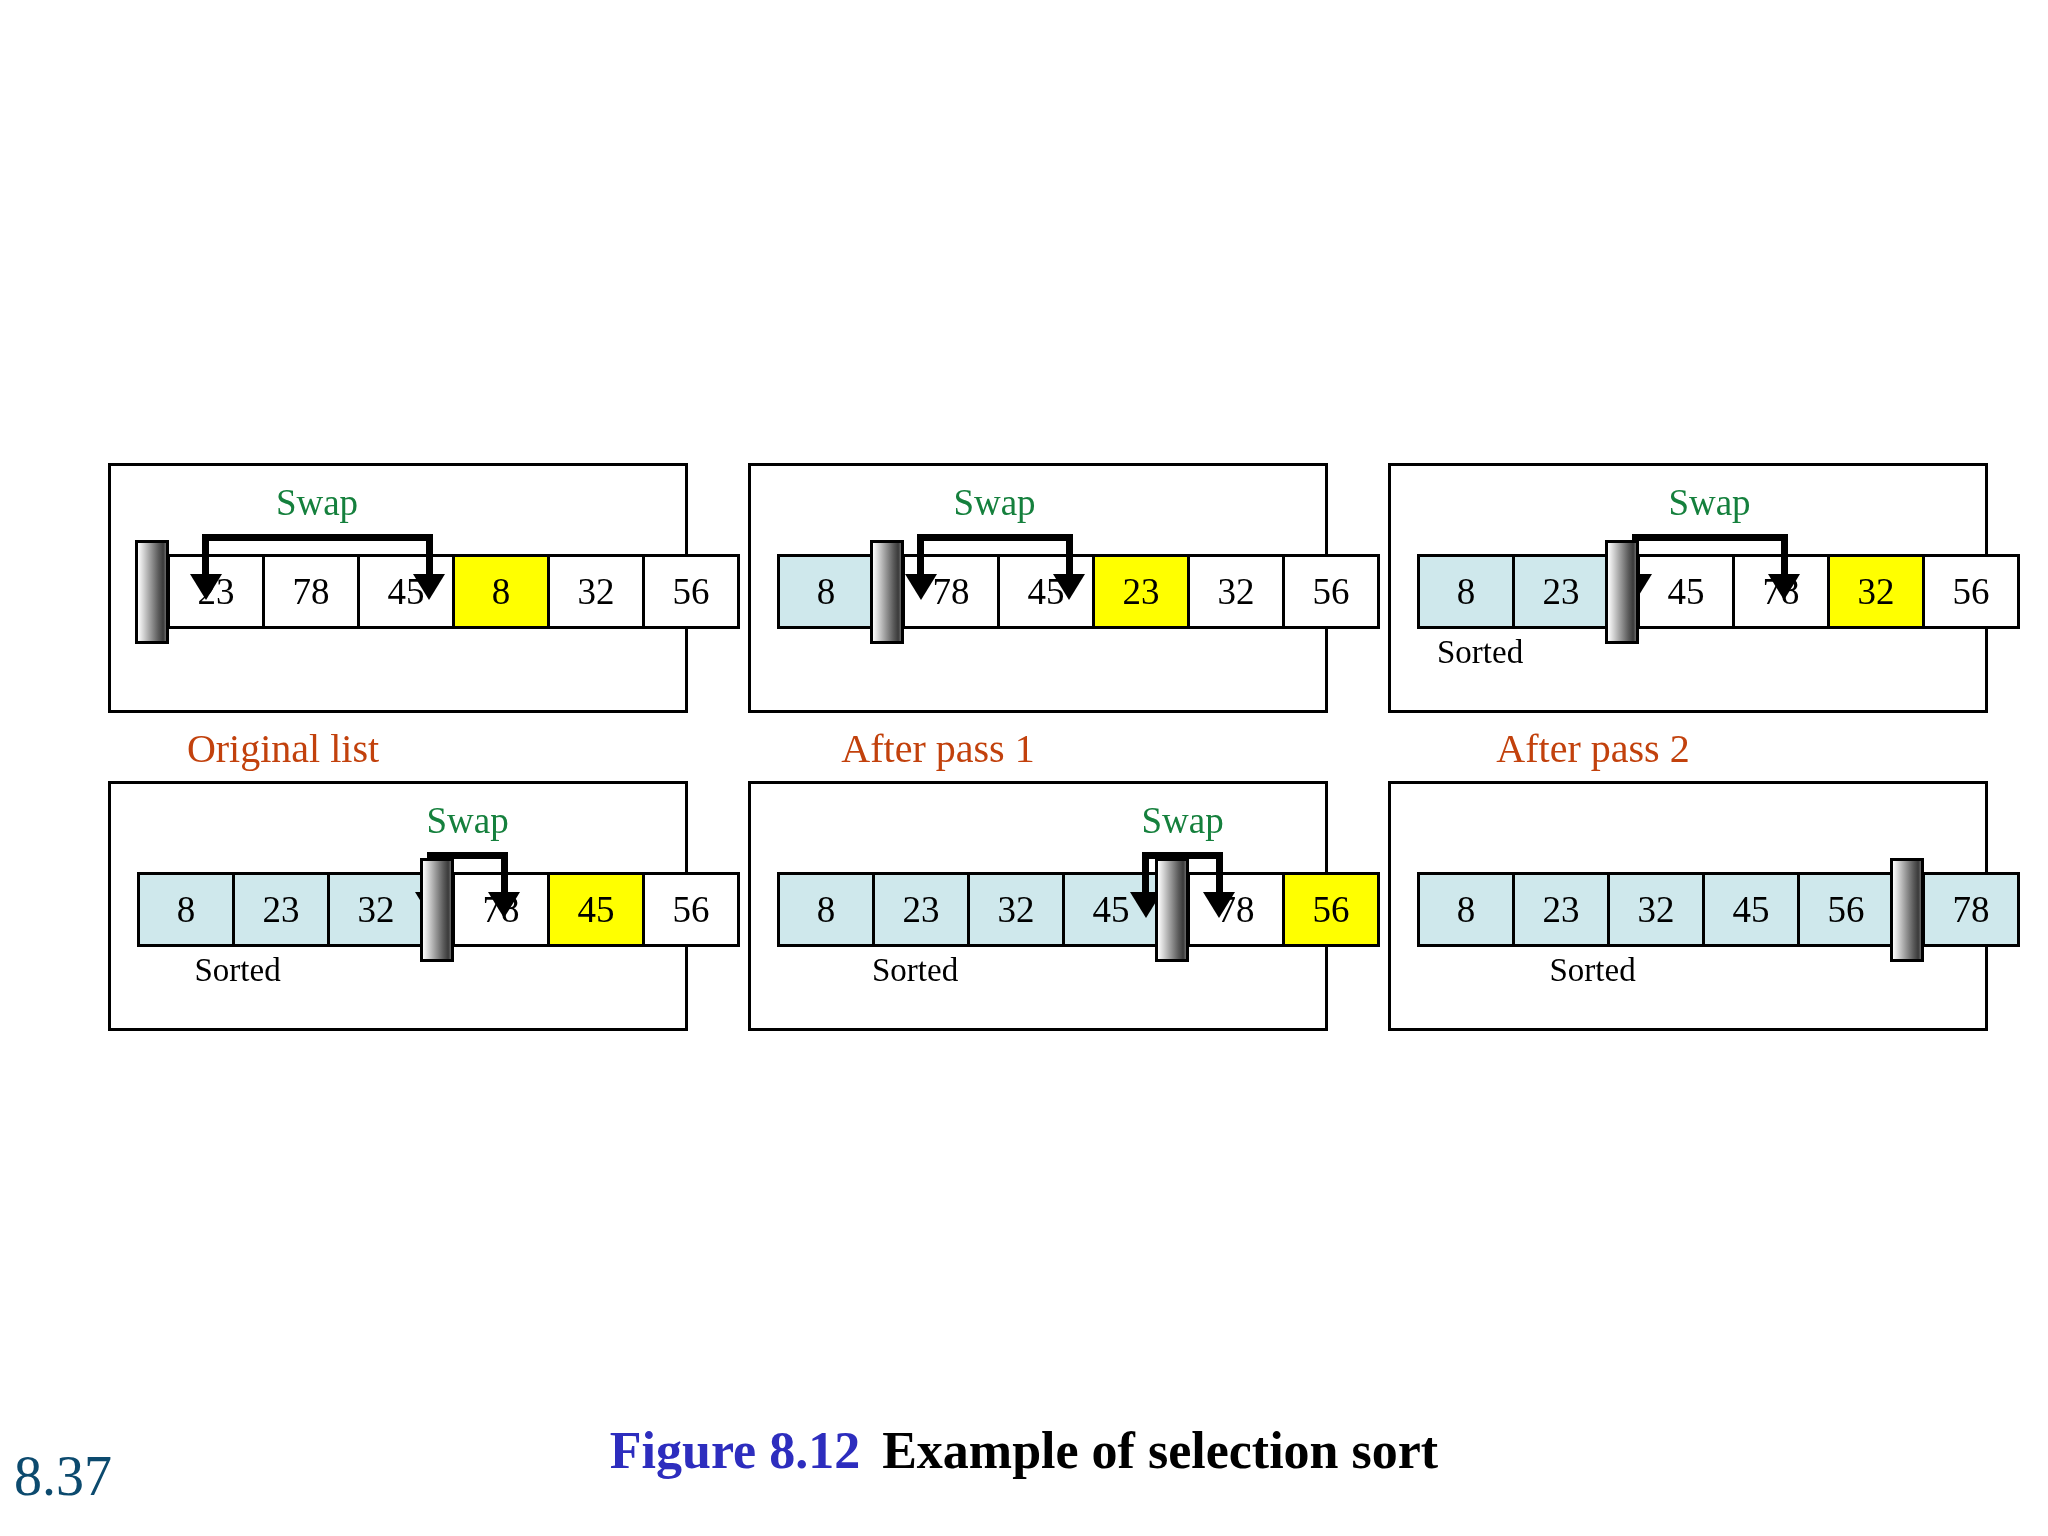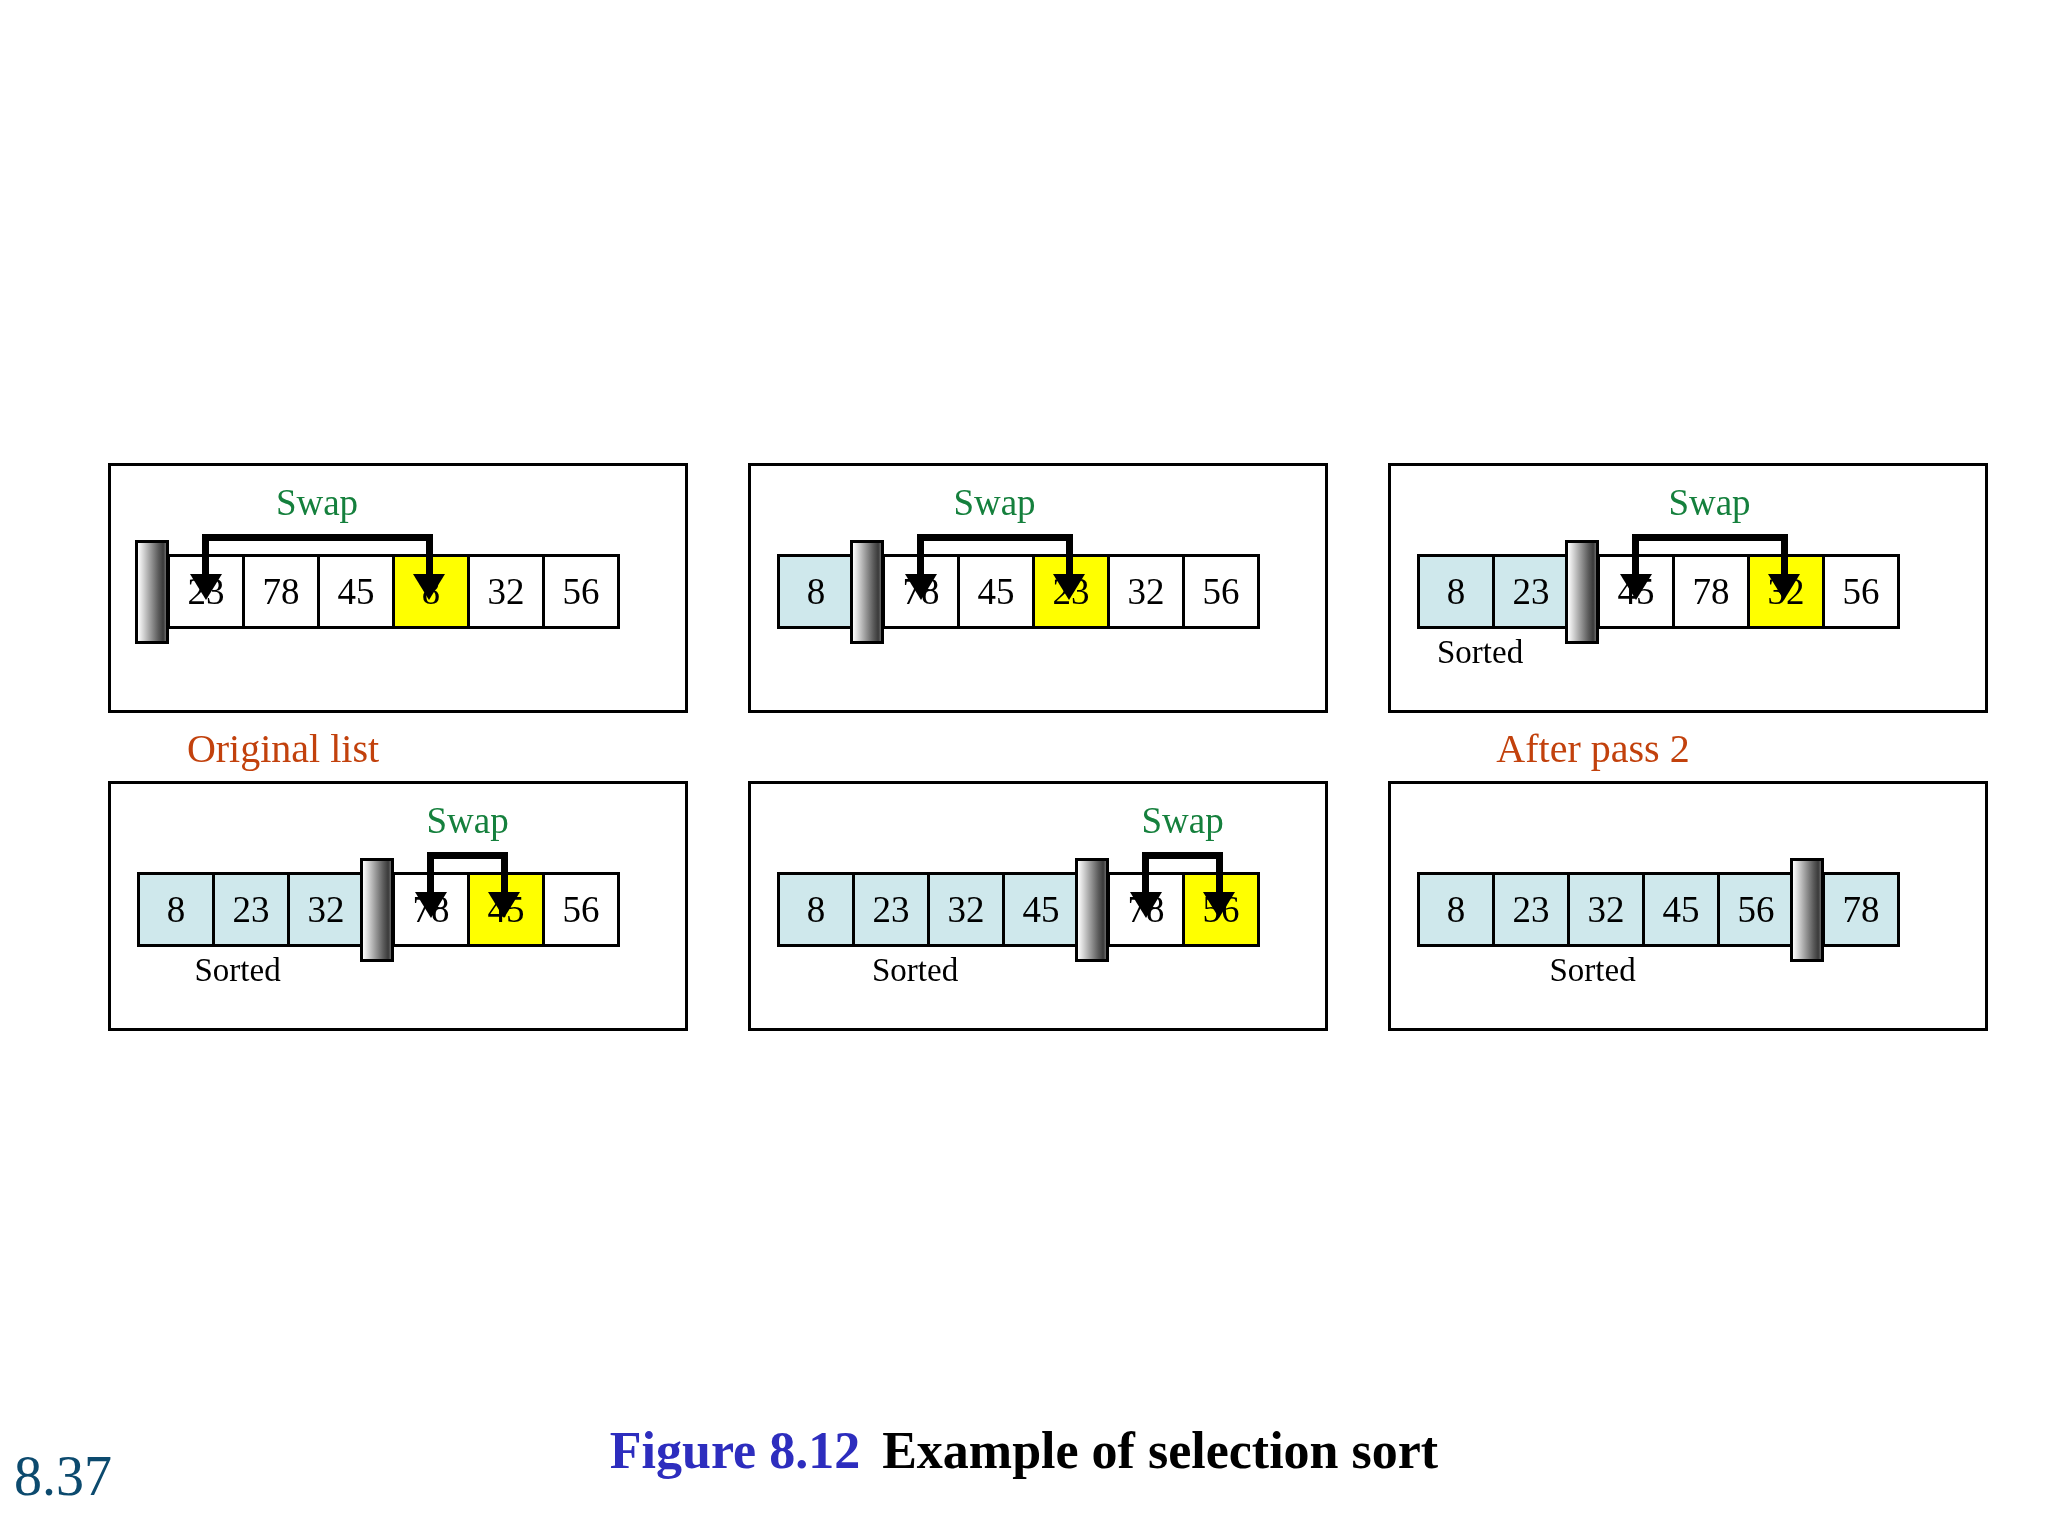--- a/index.html
+++ b/index.html
@@ -93,21 +93,21 @@
   .bracket .head.right{ right:-12px; }
 
   
   .array-row{
     position:absolute;
     display:flex;
     align-items:stretch;
     height:75px;
   }
   .cell{
-    width:78px;
+    width:98px;
     height:75px;
     border:3px solid #000;
     margin-right:-3px;
     box-sizing:border-box;
     display:flex;
     align-items:center;
     justify-content:center;
     font-size:37px;
     color:#000;
     background:#ffffff;
@@ -216,20 +216,21 @@
           <div class="swap-label">Swap</div>
           <div class="bracket">
             <div class="top-bar"></div>
             <div class="leg left"></div>
             <div class="leg right"></div>
             <div class="head left"></div>
             <div class="head right"></div>
           </div>
         </div>
       </div>
+      <div class="panel-caption cap-shift-2">After pass 1</div>
     </div>
     <div class="panel-wrap">
       <div class="panel-box">
         <div class="array-row" style="left: 26px; top: 88px;">
           <div class="cell sorted">8</div>
           <div class="cell sorted">23</div>
           <div class="wall"></div>
           <div class="cell">45</div>
           <div class="cell">78</div>
           <div class="cell highlight">32</div>

